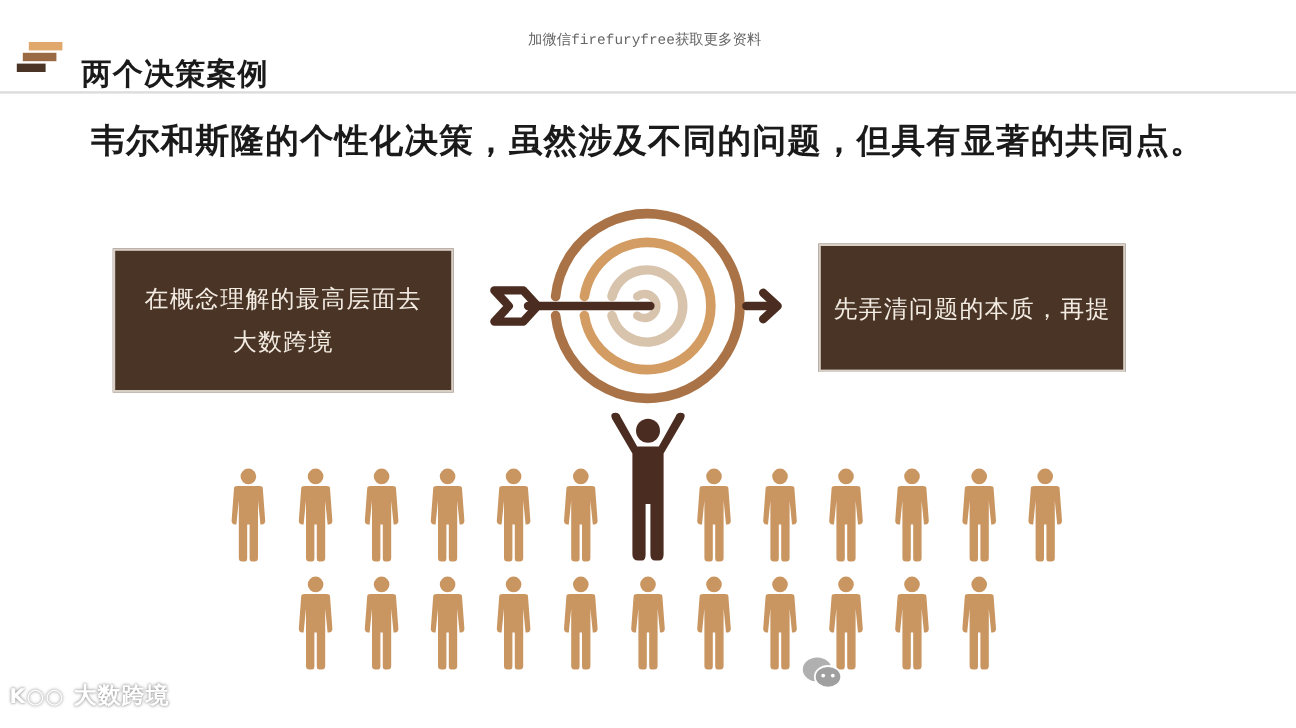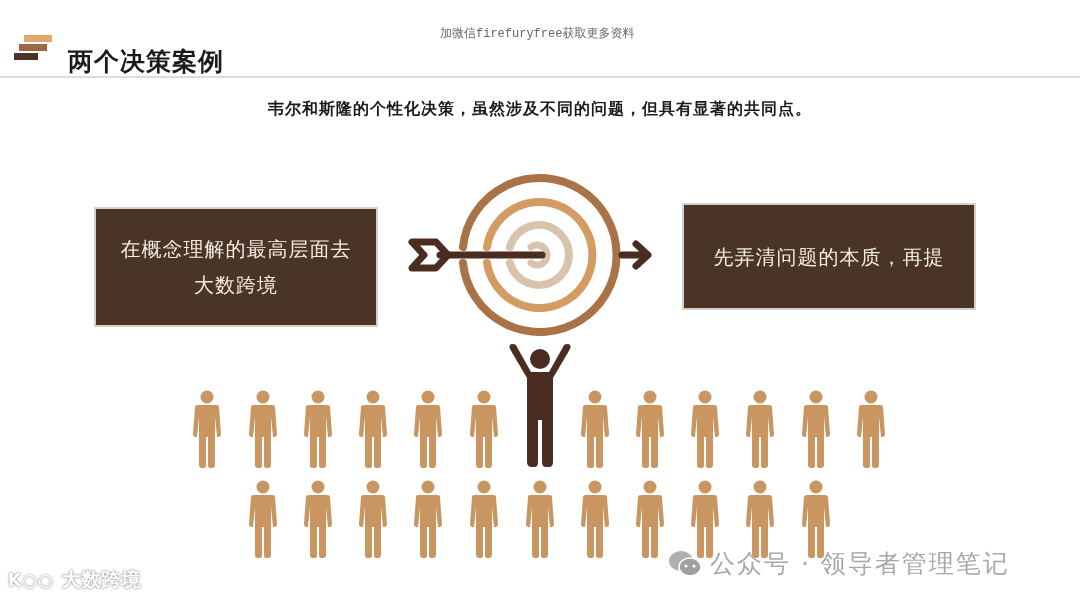--- a/index.html
+++ b/index.html
@@ -17,31 +17,31 @@
   }
   .watermark-top {
     position: absolute; left: 440px; top: 25px;
     font-family: Liberation Mono, monospace;
     font-size: 12px; color: #666;
   }
   .header-line { position: absolute; left: 0; top: 76px; width: 1080px; height: 2px; background: #dcdcdc; }
   .subtitle {
     position: absolute; left: 0; width: 1080px; top: 99px; text-align: center;
     font-family: "DejaVu Serif", "Liberation Serif", serif;
-    font-size: 16px; font-weight: bold; color: #1a1a1a; letter-spacing: 1px;
+    font-size: 28px; font-weight: bold; color: #1a1a1a; letter-spacing: 1px;
   }
   .box {
     position: absolute; background: #4a3426; color: #f3ece3;
     border: 2px solid #d8cfc6; box-sizing: border-box;
     display: flex; align-items: center; justify-content: center; text-align: center;
     font-family: "DejaVu Serif", "Liberation Serif", serif;
     font-size: 20px; line-height: 36px; letter-spacing: 1px; padding: 0 10px;
   }
   .box-left { left: 94px; top: 207px; width: 284px; height: 120px; }
-  .box-right { left: 682px; top: 203px; width: 294px; height: 107px; }
+  .box-right { left: 682px; top: 203px; width: 256px; height: 107px; }
   .target { position: absolute; left: 400px; top: 165px; width: 270px; height: 180px; }
   .crowd { position: absolute; left: 0; top: 0; width: 1080px; height: 607px; pointer-events: none; }
   .wm-bottom-left {
     position: absolute; left: 8px; top: 567px; font-size: 19px; font-weight: bold;
     color: #ffffff; text-shadow: 0 0 2px #999, 0 0 3px #aaa; letter-spacing: 1px;
   }
   .wm-bottom-right {
     position: absolute; left: 668px; top: 547px; display: flex; align-items: center;
     font-size: 25px; color: #a8a8a8; letter-spacing: 2px;
   }
@@ -140,14 +140,13 @@
   <span style="font-size:17px;">K○○</span>
   <span>大数跨境</span>
 </div>
 <div class="wm-bottom-right">
   <svg width="34" height="28" viewBox="0 0 34 28">
     <ellipse cx="13" cy="11" rx="12" ry="10" fill="#b0b0b0"></ellipse>
     <ellipse cx="22" cy="17" rx="11" ry="9" fill="#a0a0a0" stroke="#fff" stroke-width="1.5"></ellipse>
     <circle cx="18" cy="16" r="1.6" fill="#fff"></circle>
     <circle cx="26" cy="16" r="1.6" fill="#fff"></circle>
   </svg>
-  <span>公众号 · 领导者管理笔记</span>
 </div>
 
 </body></html>

